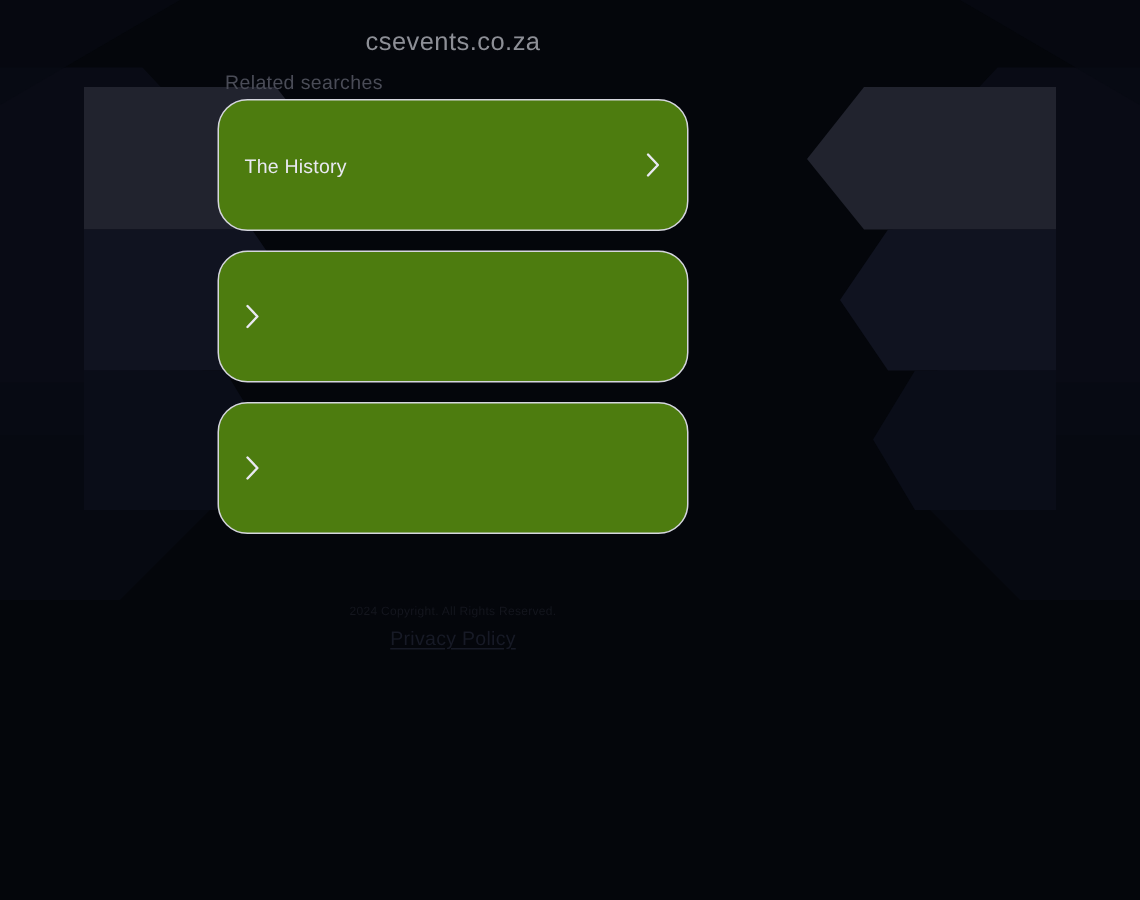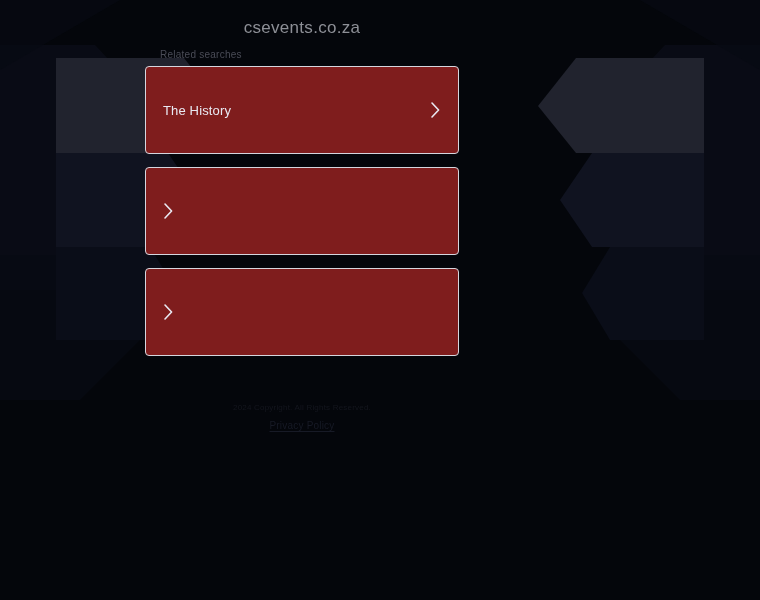--- a/index.html
+++ b/index.html
@@ -51,46 +51,46 @@
   }
 
   
   .main {
     width: 314px;
     margin: 0 auto;
     padding-top: 11px;
   }
 
   .related-label {
-    font-size: 10px;
+    font-size: 13px;
     letter-spacing: 0.25px;
     color: #4a4c57;
-    margin-left: 15px;
+    margin-left: 5px;
     margin-bottom: 6px;
     line-height: 10px;
   }
 
   
   .card-list {
     display: flex;
     flex-direction: column;
     gap: 13px;
     list-style: none;
   }
 
   .card {
     position: relative;
     display: flex;
     align-items: center;
     justify-content: space-between;
     height: 88px;
     padding: 0 17px 0 17px;
     border: 1.6px solid #d5d6de;
-    border-radius: 4px;
-    background: #7f1d1d;
+    border-radius: 20px;
+    background: #4d7c0f;
     text-decoration: none;
     cursor: pointer;
     box-shadow: 0 0 0 0 rgba(255,255,255,0);
   }
 
   .card-label {
     font-size: 13px;
     font-weight: 400;
     letter-spacing: 0.15px;
     color: #e9e9f2;
@@ -115,21 +115,21 @@
   .copyright {
     font-size: 8px;
     letter-spacing: 0.2px;
     color: #14161e;
     line-height: 13px;
   }
 
   .privacy-link {
     display: inline-block;
     margin-top: 5px;
-    font-size: 10px;
+    font-size: 13px;
     letter-spacing: 0.2px;
     color: #171a26;
     line-height: 13px;
     text-decoration: underline;
     text-underline-offset: 1.5px;
     cursor: pointer;
   }
 </style>
 </head>
 <body>

